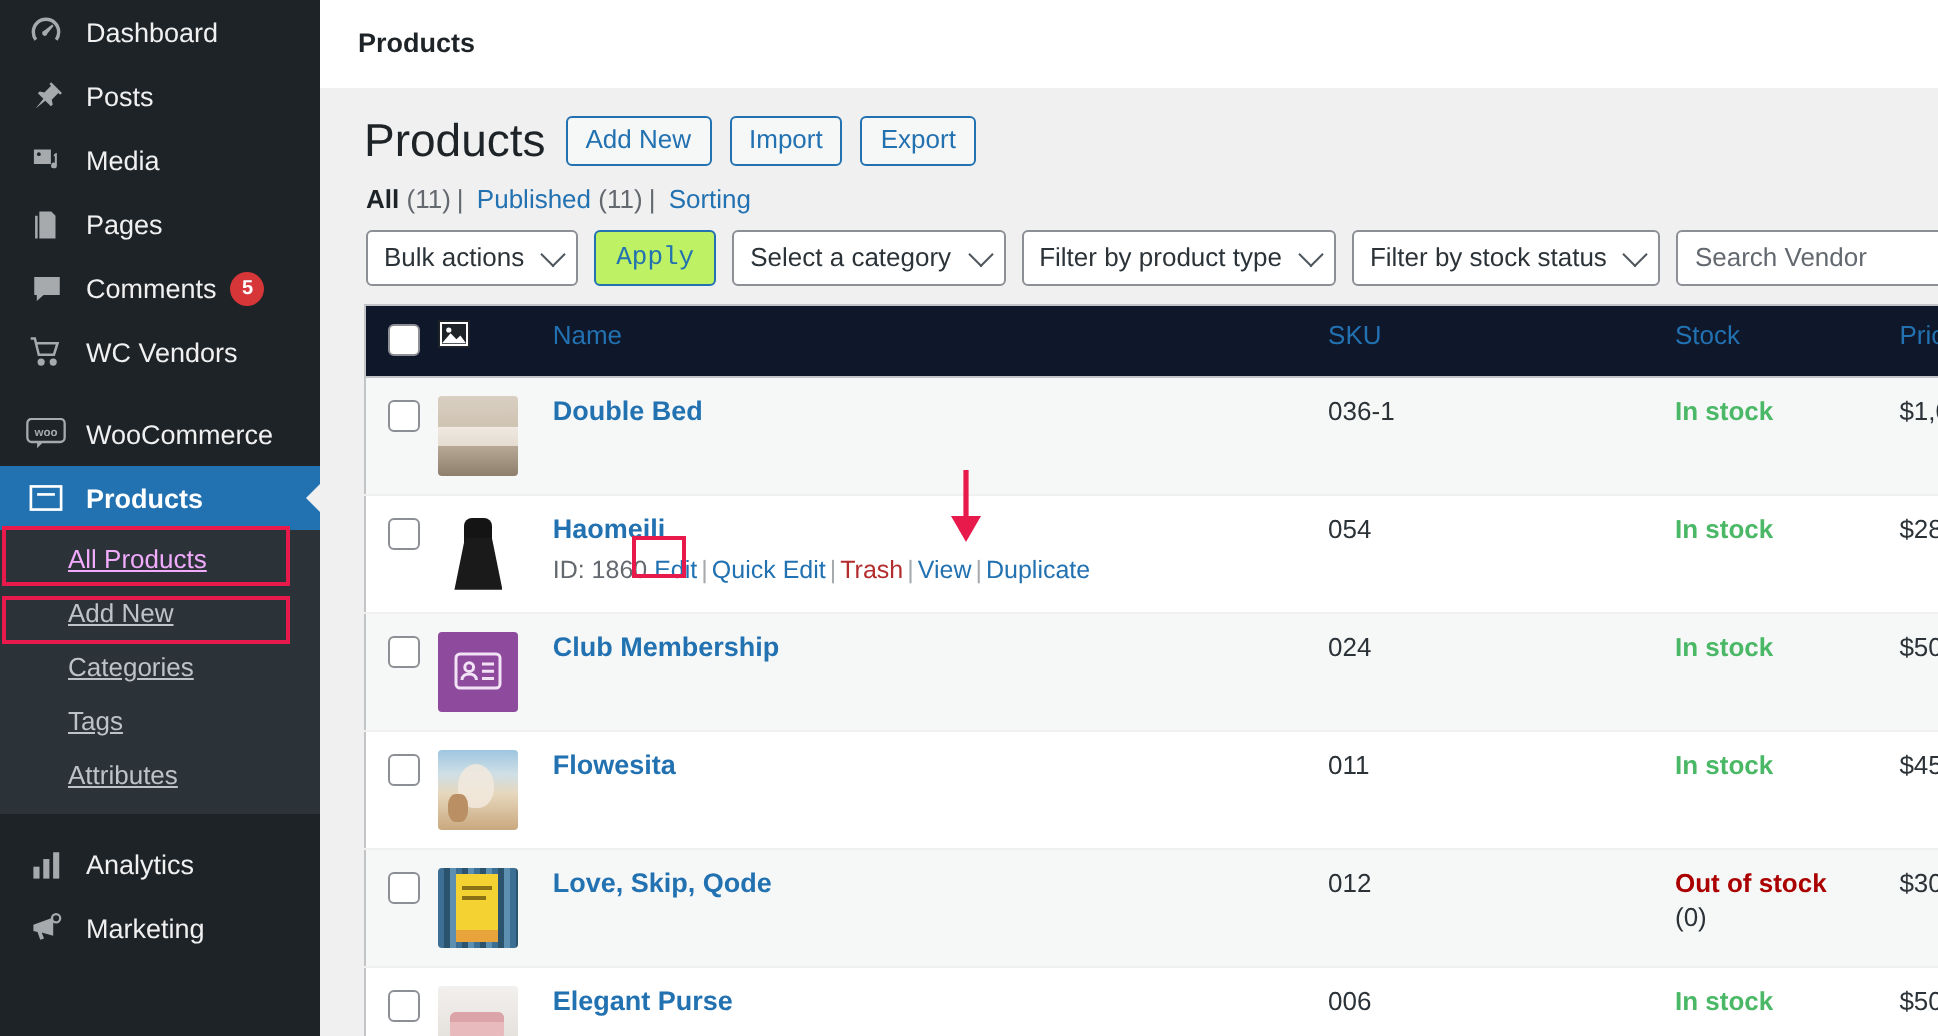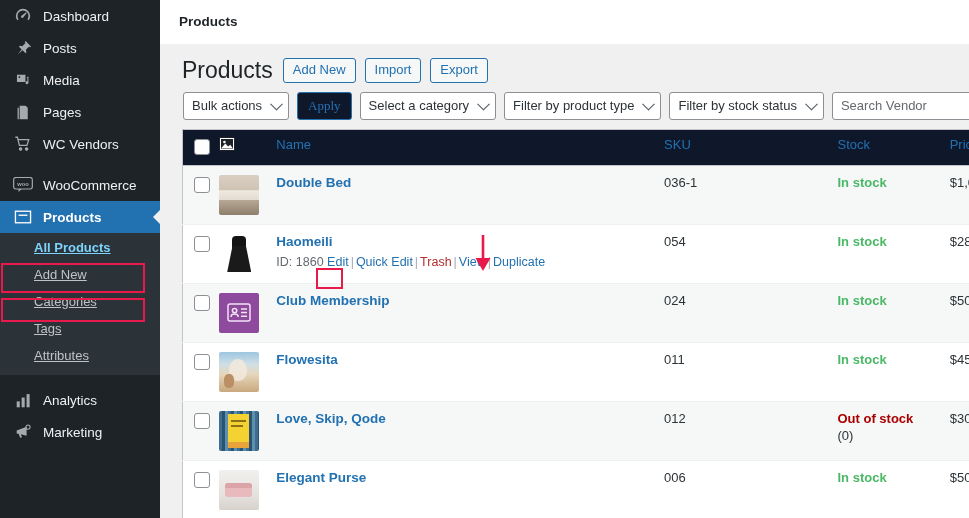--- a/index.html
+++ b/index.html
@@ -54,21 +54,21 @@
   }
   .submenu { background: #2c3338; padding: 1px 0 6px 0; }
   .submenu-item {
     display: block;
     font-size: 13px;
     color: #bdc3c7;
     padding: 5px 0 5px 34px;
     line-height: 17px;
     white-space: nowrap;
   }
-  .submenu-item.active { color: #7dd3fc; font-weight: 700; }
+  .submenu-item.active { color: #f0abfc; font-weight: 400; }
   .badge {
     display: inline-flex; align-items: center; justify-content: center;
     min-width: 17px; height: 17px;
     margin-left: 7px;
     border-radius: 9px;
     background: #d63638;
     color: #fff;
     font-size: 10px; font-weight: 700;
     padding: 0 4px;
   }
@@ -126,28 +126,28 @@
   .wp-select .chev {
     position: absolute; right: 7px; top: 50%;
     transform: translateY(-55%);
     width: 9px; height: 9px;
     border-right: 1.6px solid #50575e;
     border-bottom: 1.6px solid #50575e;
     transform: translateY(-70%) rotate(45deg);
   }
   .apply-btn {
     height: 28px;
-    background: #0f172a;
+    background: #bef264;
     border: 1px solid #2271b1;
     border-radius: 3px;
     color: #2271b1;
     font-size: 13px;
     padding: 0 10px;
     cursor: pointer;
-    font-family: Liberation Serif, serif;
+    font-family: Liberation Mono, monospace;
   }
   .search-input {
     height: 28px;
     min-width: 155px;
     background: #fff;
     border: 1px solid #8c8f94;
     border-radius: 3px;
     padding: 0 8px;
     font-size: 13px;
     color: #2c3338;
@@ -280,20 +280,29 @@
         <div class="menu-item">
           <span class="mi-icon">
             <svg width="17" height="17" viewBox="0 0 20 20" fill="currentColor">
               <path d="M5.5 2h7l2.5 2.5V18h-9.5zM3 4.5h1.5V18H3z"></path>
             </svg>
           </span>
           <span>Pages</span>
         </div>
         <div class="menu-item">
           <span class="mi-icon">
+            <svg width="17" height="17" viewBox="0 0 20 20" fill="currentColor">
+              <path d="M2.5 3h15v10.5H8l-4 3.5v-3.5H2.5z"></path>
+            </svg>
+          </span>
+          <span>Comments</span>
+          <span class="badge">5</span>
+        </div>
+        <div class="menu-item">
+          <span class="mi-icon">
             <svg width="18" height="18" viewBox="0 0 20 20" fill="none" stroke="currentColor" stroke-width="1.4">
               <path d="M1.5 2.5h2.3l2.2 9h8.4l2-6.4H5"></path>
               <circle cx="7.3" cy="15.6" r="1.3" fill="currentColor"></circle>
               <circle cx="14" cy="15.6" r="1.3" fill="currentColor"></circle>
             </svg>
           </span>
           <span>WC Vendors</span>
         </div>
         <div class="menu-gap"></div>
         <div class="menu-item">
@@ -355,20 +364,27 @@
 
     <div id="content">
 
       <div class="page-head">
         <h1 class="page-title">Products</h1>
         <button class="page-btn">Add New</button>
         <button class="page-btn">Import</button>
         <button class="page-btn">Export</button>
       </div>
 
+      <div class="subsubsub">
+        <a href="#" class="cur">All</a>
+        <span class="cnt">(11)</span><span class="sep">|</span>
+        <a href="#">Published</a>
+        <span class="cnt">(11)</span><span class="sep">|</span>
+        <a href="#">Sorting</a>
+      </div>
 
       <div class="tablenav">
         <div class="wp-select">
           <span>Bulk actions</span>
           <span class="chev"></span>
         </div>
         <button class="apply-btn">Apply</button>
         <div class="wp-select">
           <span>Select a category</span>
           <span class="chev"></span>

